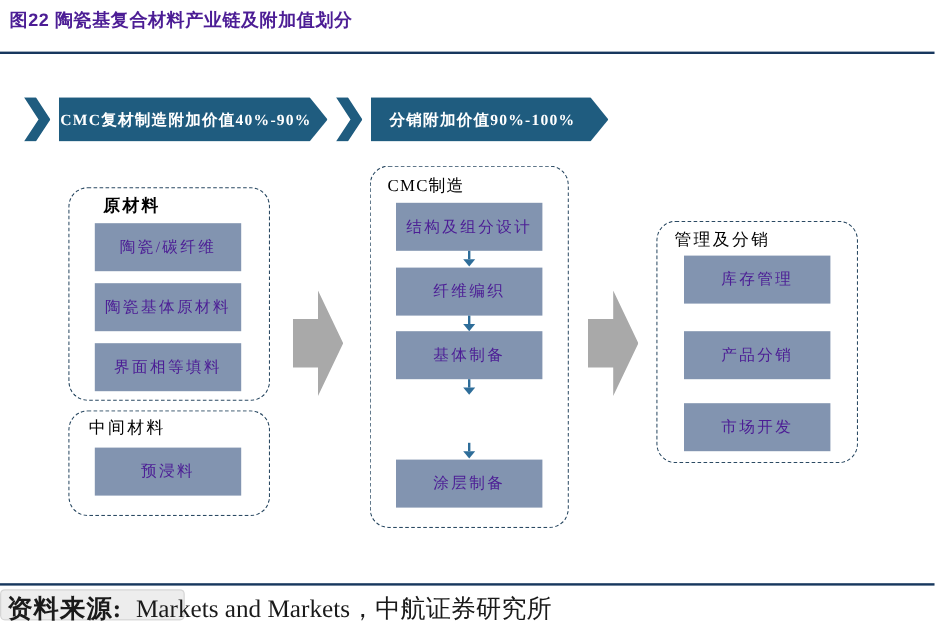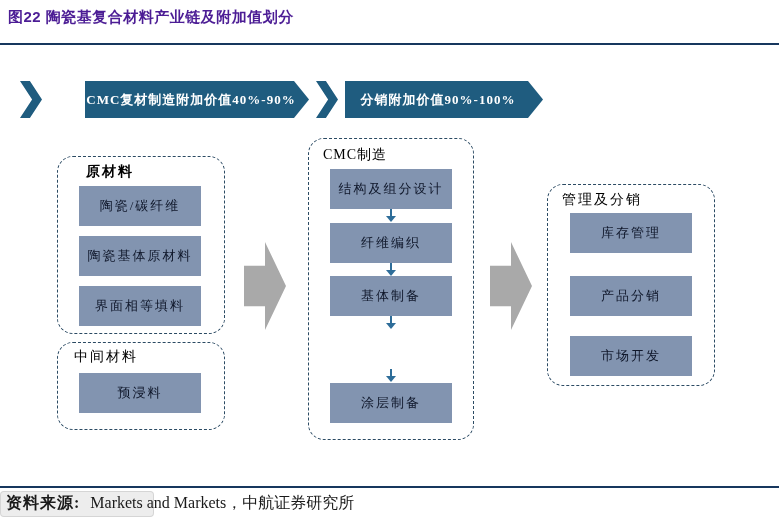--- a/index.html
+++ b/index.html
@@ -13,34 +13,34 @@
   
   .rule{position:absolute;left:0;width:779px;background:var(--rule_navy,#17375E);}
   .rule-top{top:43px;height:2px;}
   .rule-bottom{top:486px;height:2px;}
 
   
   .banner{position:absolute;left:20px;top:81px;width:730px;height:37px;display:flex;gap:7px;}
   .seg{background:var(--banner_blue,#1F5C7F);color:#fff;display:flex;align-items:center;justify-content:center;
        font-size:13px;font-weight:700;letter-spacing:1px;padding-right:12px;box-sizing:border-box;
        clip-path:polygon(0 0, calc(100% - 15px) 0, 100% 50%, calc(100% - 15px) 100%, 0 100%);}
-  .seg1{width:238px;} .seg2{width:224px;margin-left:36px;} .seg3{width:198px;}
+  .seg1{width:238px;} .seg2{width:224px;} .seg3{width:198px;}
   .chev{width:22px;background:var(--banner_blue,#1F5C7F);
         clip-path:polygon(0 0, 45% 0, 100% 50%, 45% 100%, 0 100%, 55% 50%);}
 
   
   .group{position:absolute;border:1.5px dashed var(--dash_border,#2B4A63);border-radius:16px;box-sizing:border-box;}
   .group-label{position:absolute;font-size:14px;color:#000;letter-spacing:2px;white-space:nowrap;}
   .g-raw{left:57px;top:156px;width:168px;height:178px;}
   .g-mid{left:57px;top:342px;width:168px;height:88px;}
   .g-cmc{left:308px;top:138px;width:166px;height:302px;}
   .g-dist{left:547px;top:184px;width:168px;height:202px;}
 
   
-  .node{position:absolute;width:122px;height:40px;background:var(--node_blue,#8294B0);color:#0f172a;
+  .node{position:absolute;width:122px;height:40px;background:var(--node_blue,#8294B0);color:#4c1d95;
         display:flex;align-items:center;justify-content:center;font-size:13px;letter-spacing:2px;
         white-space:nowrap;}
   .g-raw .node{left:21px;}
   .raw-0{top:29px;} .raw-1{top:79px;text-align:center;} .raw-2{top:129px;}
   .g-mid .node{left:21px;top:30px;}
   .g-cmc .node{left:21px;}
   .cmc-0{top:30px;} .cmc-1{top:84px;} .cmc-2{top:137px;} .cmc-3{top:190px;} .cmc-4{top:244px;}
   .g-dist .node{left:22px;}
   .dist-0{top:28px;} .dist-1{top:91px;} .dist-2{top:151px;}
 
@@ -52,21 +52,21 @@
   .varrow .head{width:0;height:0;border-left:5px solid transparent;border-right:5px solid transparent;
                 border-top:6px solid var(--small_arrow,#2E6D99);}
 
   
   .big-arrow{position:absolute;width:42px;height:88px;background:var(--arrow_gray,#A9A9A9);
              clip-path:polygon(0 27%, 50% 27%, 50% 0, 100% 50%, 50% 100%, 50% 73%, 0 73%);}
   .ba-1{left:244px;top:242px;}
   .ba-2{left:490px;top:242px;}
 
   
-  .footer{position:absolute;left:6px;top:493px;font-size:16px;color:#1a1a1a;white-space:nowrap;}
+  .footer{position:absolute;left:6px;top:493px;font-size:21px;color:#1a1a1a;white-space:nowrap;}
   .wm-box{position:absolute;left:-6px;top:-2px;width:152px;height:24px;border-radius:4px;
           background:rgba(190,190,190,0.28);border:1px solid rgba(170,170,170,0.35);}
   .src-label{position:relative;font-weight:600;letter-spacing:1px;}
   .src-text{position:relative;margin-left:6px;}
 </style>
 </head>
 <body>
 
 <div class="canvas">
 

